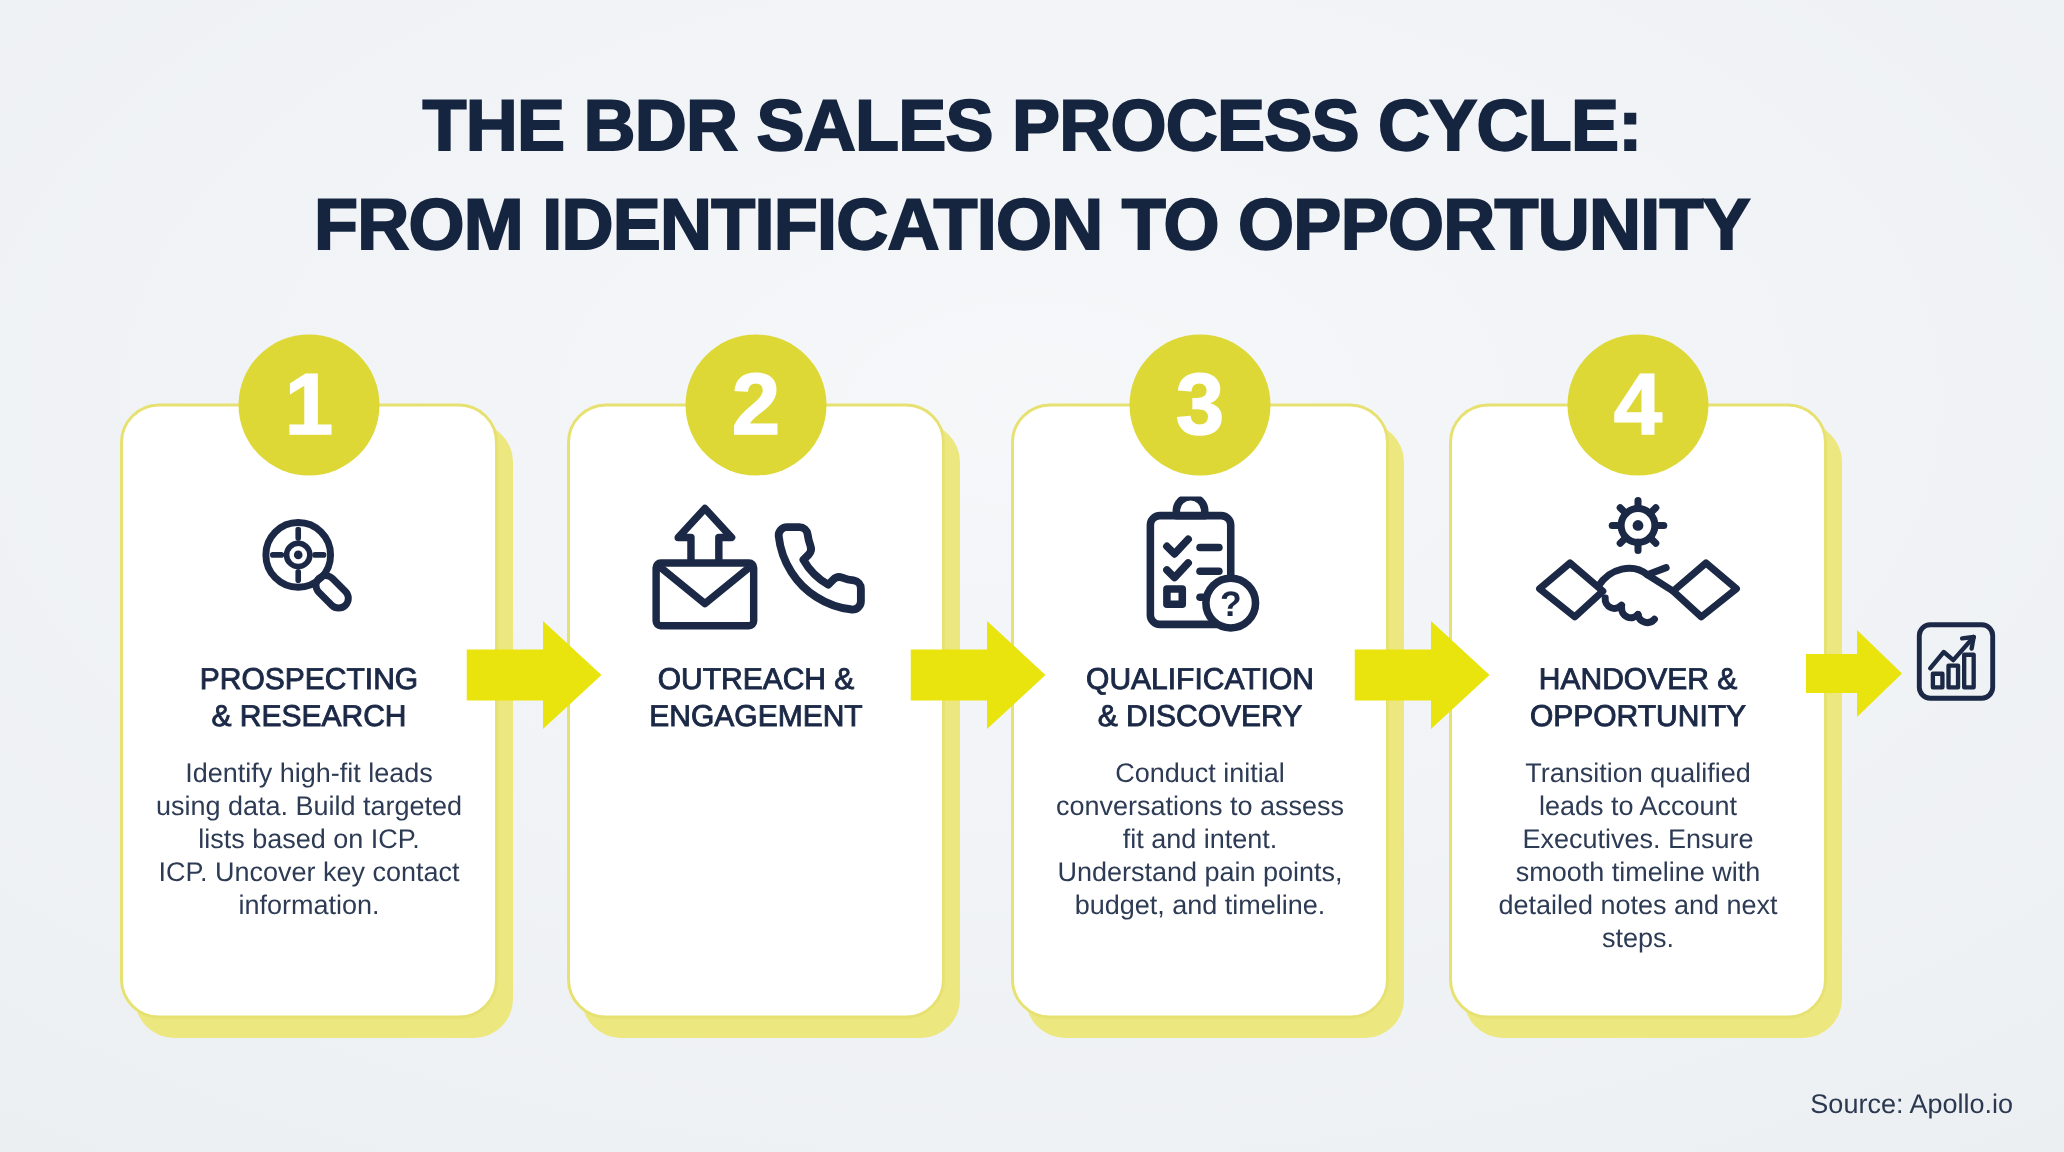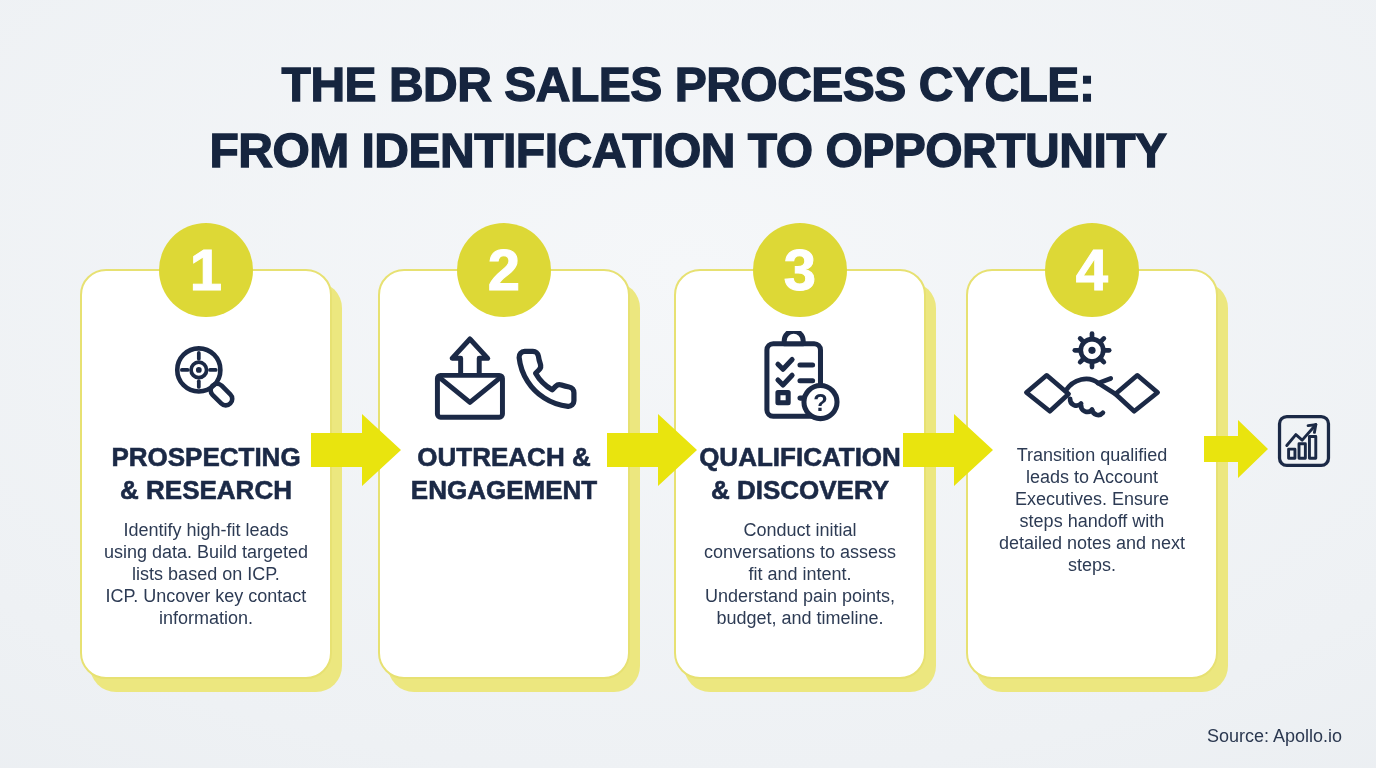--- a/index.html
+++ b/index.html
@@ -63,22 +63,22 @@
 
   .icon-wrap {
     margin-top: 58px;
     height: 102px;
     display: flex; align-items: center; justify-content: center;
   }
   .icon-wrap svg { display: block; }
 
   .card-title {
     margin: 10px 0 0 0;
-    font-size: 26px;
-    font-weight: 700;
+    font-size: 20px;
+    font-weight: 400;
     color: #1b2946;
     line-height: 1.25;
     white-space: pre-line;
     -webkit-text-stroke: 0.6px #1b2946;
   }
   .card-desc {
     margin: 14px 8px 0 8px;
     font-size: 18px;
     color: #2d3b54;
     line-height: 1.22;
@@ -211,24 +211,26 @@
           <path d="M6 40 L19 29 L33 41 L21 52 Z"></path>
           <path d="M90 40 L77 29 L63 41 L75 52 Z"></path>
           <path d="M31 39 C36 31 46 29 52 34 L63 41"></path>
           <path d="M52 34 l8 -3"></path>
           <path d="M34 44 a4 4 0 0 0 7 3"></path>
           <path d="M41 48 a4 4 0 0 0 7 3"></path>
           <path d="M48 51 a4 4 0 0 0 7 2"></path>
         </g>
       </svg>
     </div>
+    <h2 class="card-title">HANDOVER &amp;
+OPPORTUNITY</h2>
     <p class="card-desc">Transition qualified
 leads to Account
 Executives. Ensure
-steps handoff with
+smooth timeline with
 detailed notes and next
 steps.</p>
   </section>
 
   <svg class="flow-arrow arrow-1" width="90" height="72" viewBox="0 0 90 72">
     <polygon points="0,19 51,19 51,0 90,36 51,72 51,53 0,53" fill="#e9e40e"></polygon>
   </svg>
   <svg class="flow-arrow arrow-2" width="90" height="72" viewBox="0 0 90 72">
     <polygon points="0,19 51,19 51,0 90,36 51,72 51,53 0,53" fill="#e9e40e"></polygon>
   </svg>

